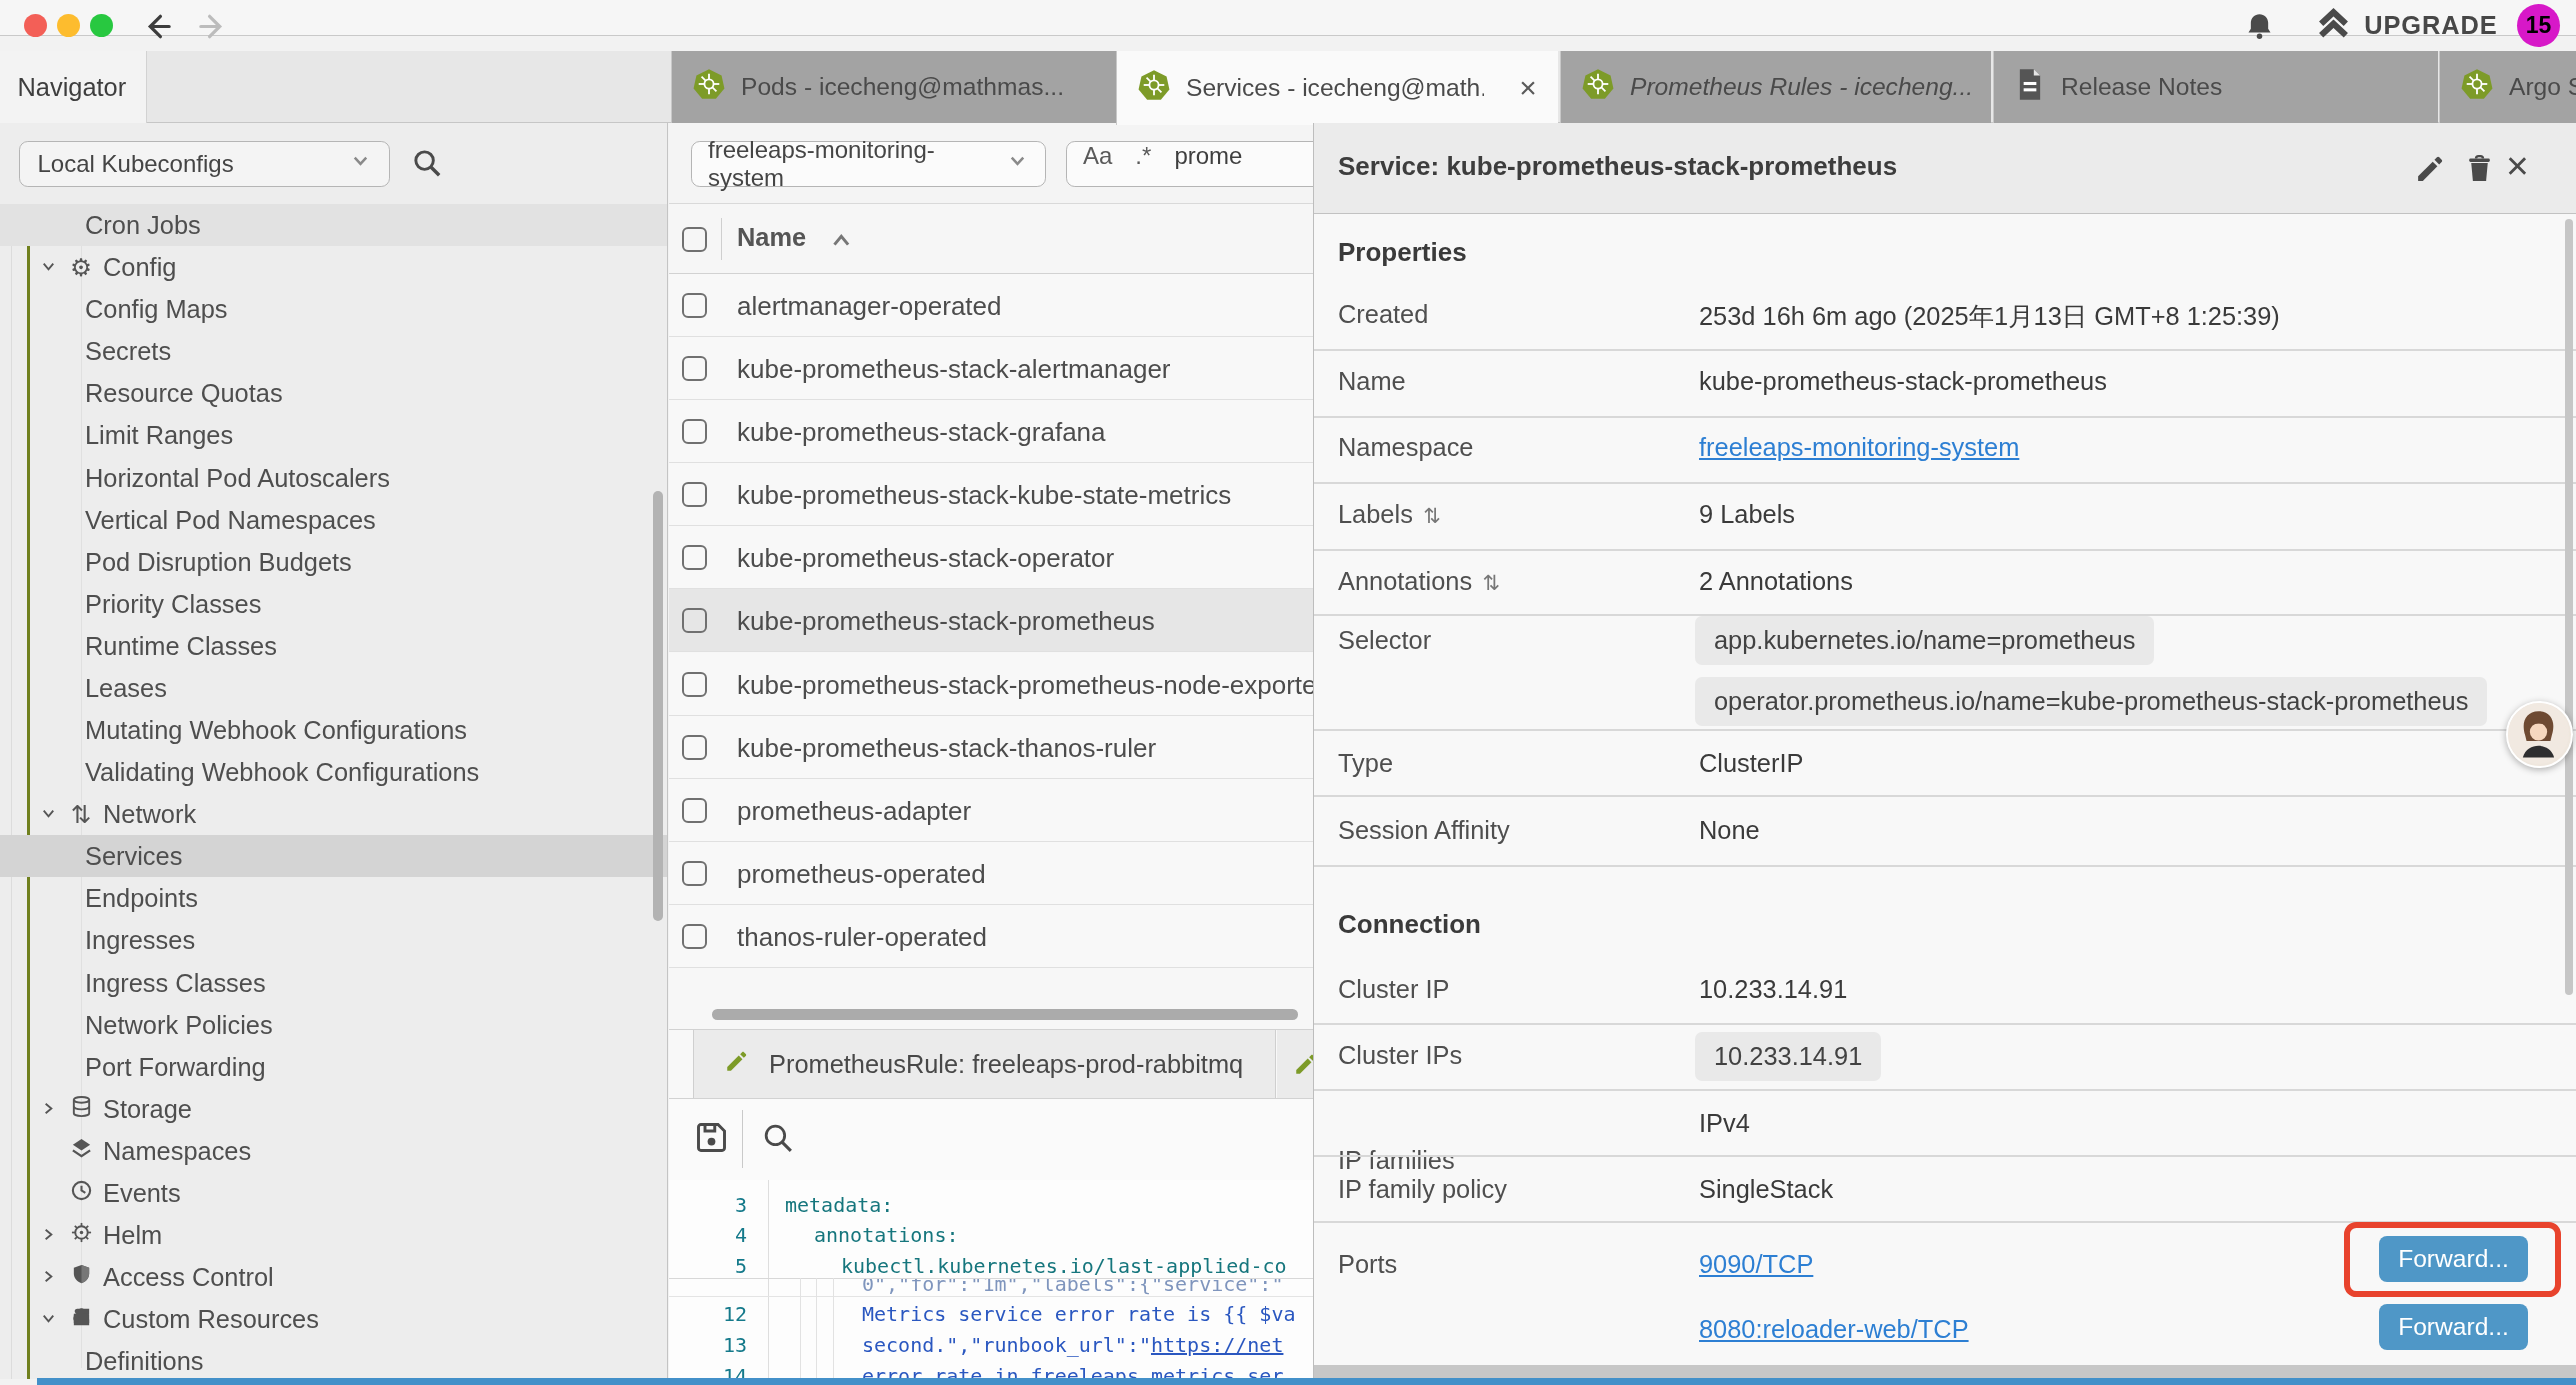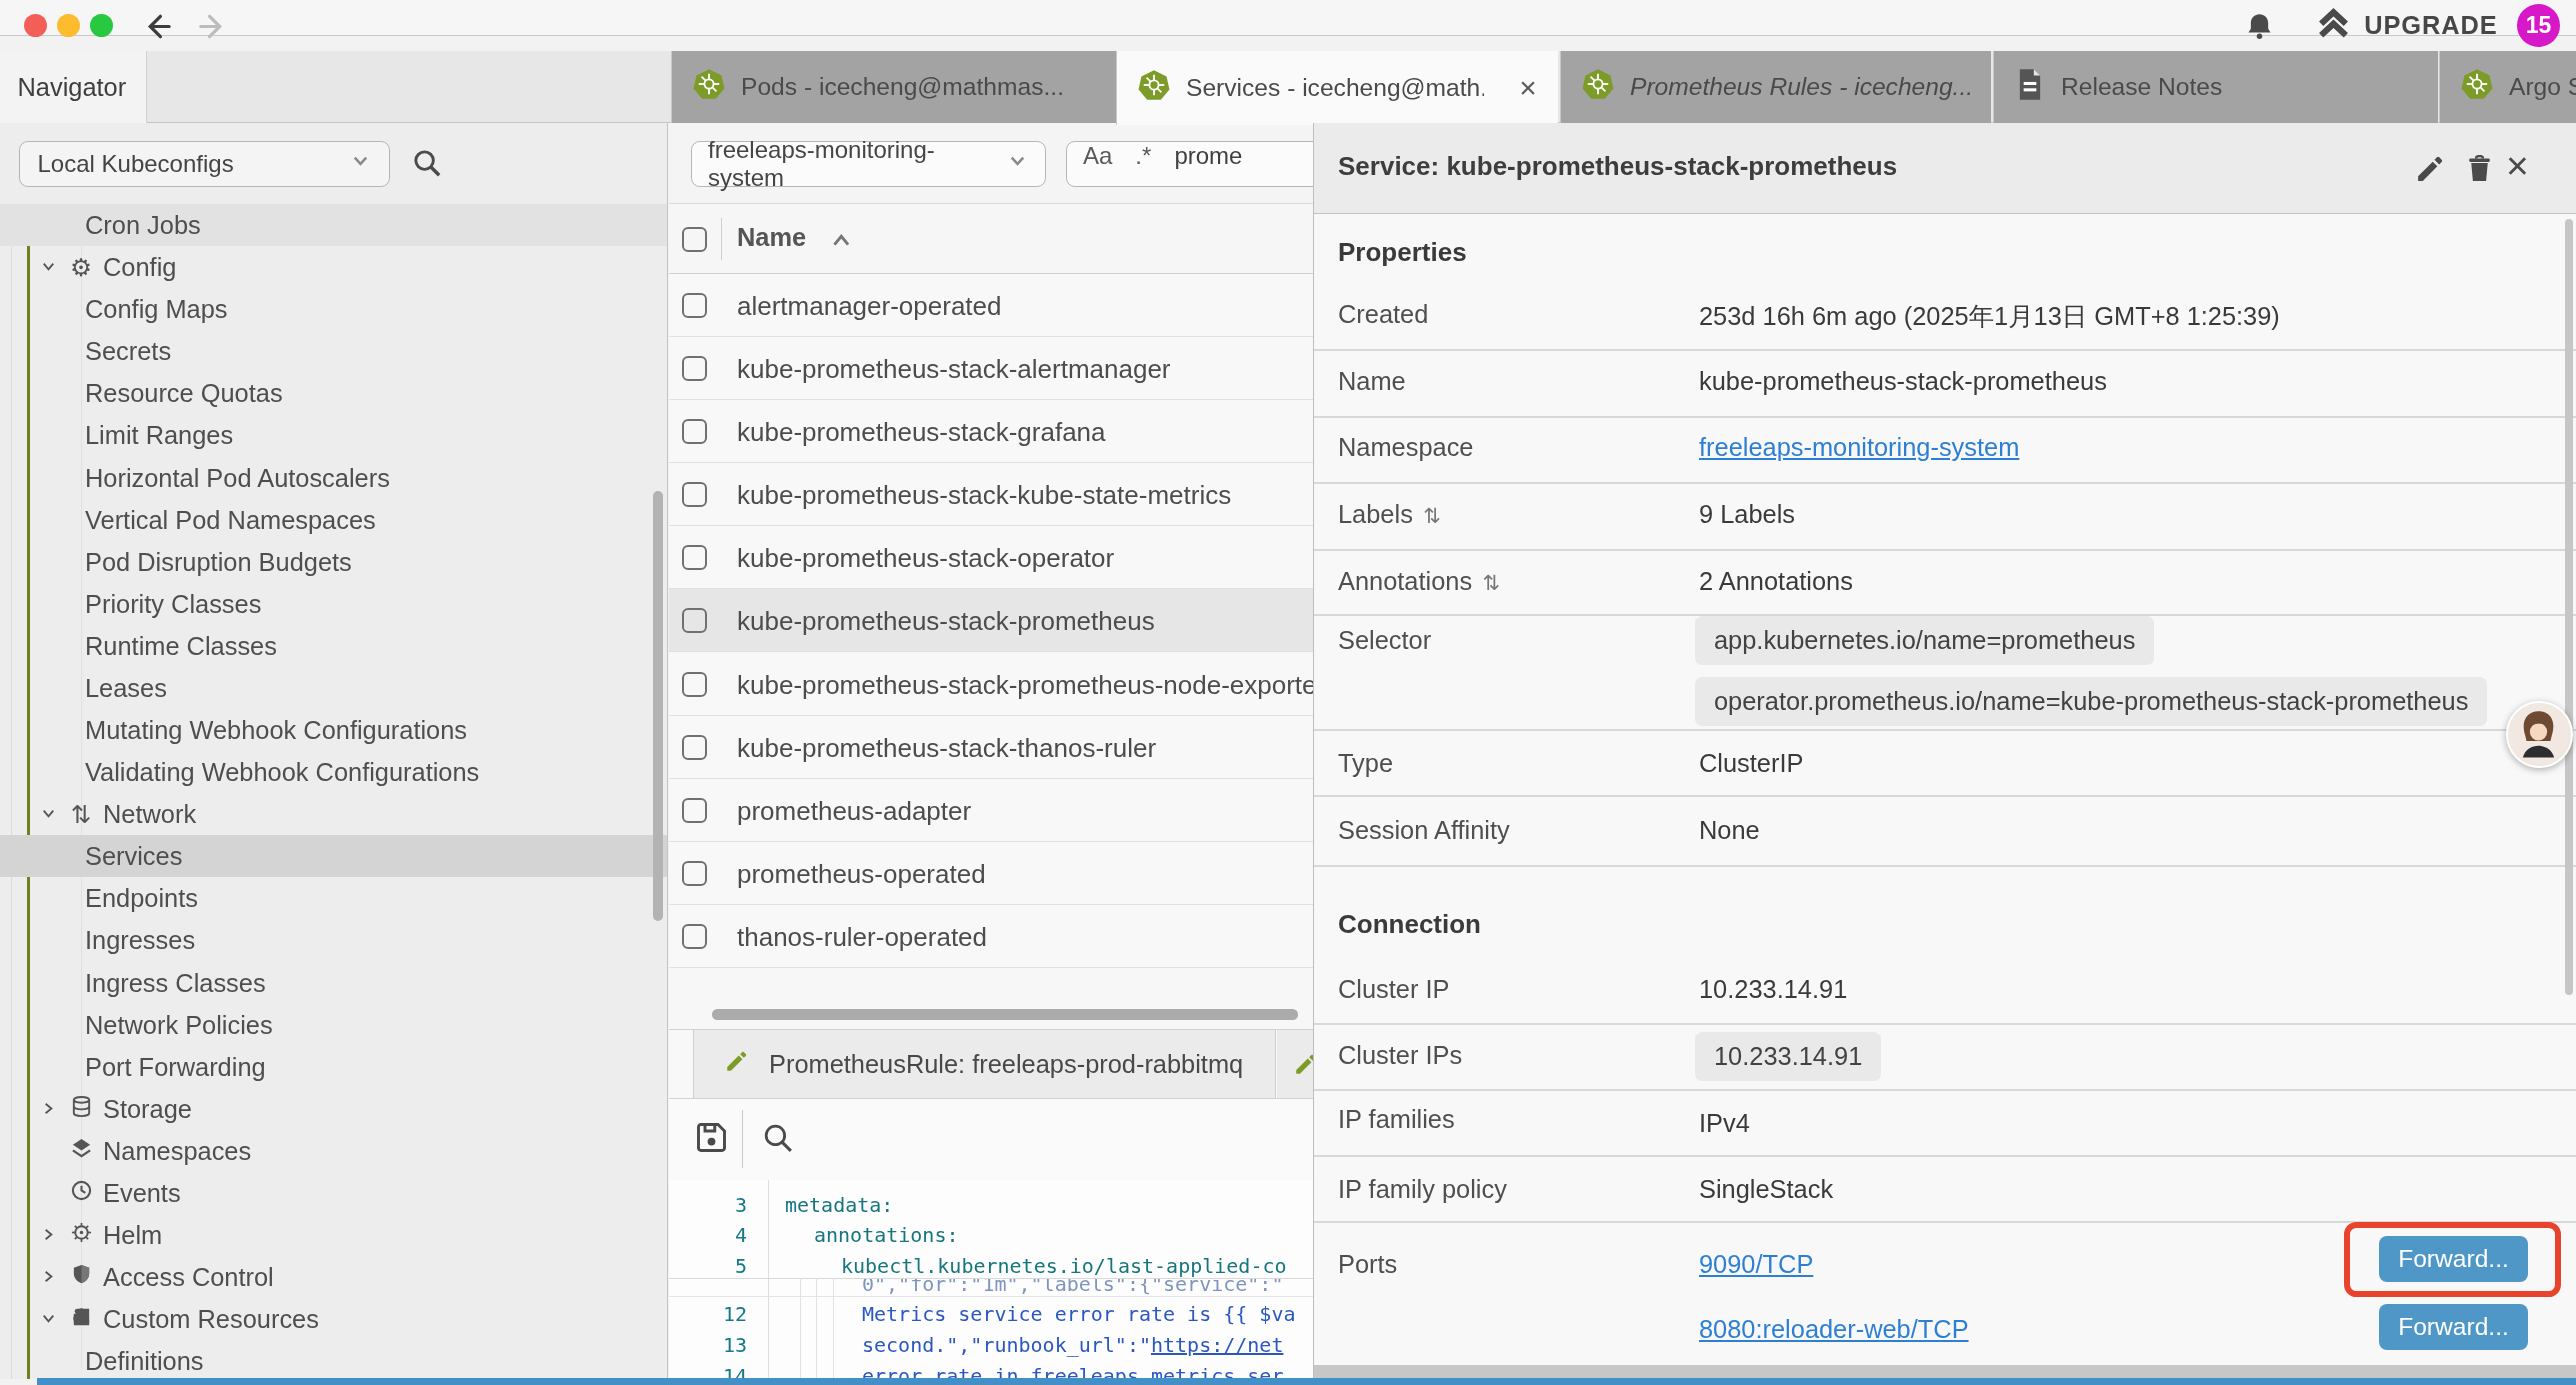--- a/index.html
+++ b/index.html
@@ -9,21 +9,21 @@
 
   
   #titlebar { position:absolute; left:0; top:0; width:2576px; height:36px; background:#f6f6f6; border-bottom:1.8px solid #c9c9c9; }
   .light { position:absolute; top:14px; width:23px; height:23px; border-radius:50%; }
   #light-close { left:24px; background:#f35f57; }
   #light-min   { left:57px; background:#fdbc2e; }
   #light-max   { left:90px; background:#28c840; }
   .nav-arrow { position:absolute; top:8.8px; }
   #upgrade { position:absolute; left:2315px; top:7px; display:flex; align-items:center; gap:12.3px; height:37px; cursor:pointer; }
   #upgrade-label { font-size:25.4px; font-weight:600; letter-spacing:0.9px; color:#474747; }
-  #notif-badge { position:absolute; left:2517px; top:4.4px; width:43px; height:43px; border-radius:50%; background:#d718c8; color:#ffffff; font-size:23px; font-weight:700; display:flex; align-items:center; justify-content:center; }
+  #notif-badge { position:absolute; left:2517px; top:4.4px; width:43px; height:43px; border-radius:50%; background:#d718c8; color:#000000; font-size:23px; font-weight:700; display:flex; align-items:center; justify-content:center; }
   #bell { position:absolute; left:2243px; top:9.6px; }
 
   
   #tabbar { position:absolute; left:0; top:51px; width:2576px; height:72px; background:#e7e7e7; border-bottom:1.8px solid #c6c6c6; }
   #navigator-tab { position:absolute; left:0; top:0; width:147px; height:72px; background:#f3f3f3; border-right:1.8px solid #d2d2d2; display:flex; align-items:center; padding-left:17.5px; font-size:25.4px; color:#3e3e3e; }
   .ktab { position:absolute; top:0; height:72px; background:#a3a3a3; border-left:1.8px solid #c8c8c8; display:flex; align-items:center; padding-left:21px; gap:16px; overflow:hidden; white-space:nowrap; font-size:24.6px; color:#4a4a4a; cursor:pointer; }
   .ktab.active { background:#fafafa; height:74px; z-index:2; }
   .ktab .tlabel { overflow:hidden; }
   .ktab .close { margin-left:12.3px; font-size:30px; color:#5a5a5a; padding:0 7px; }
   .italic { font-style:italic; }
@@ -621,21 +621,21 @@
     <span class="sec-title" style="top:786px;">Connection</span>
 
     <span class="plabel" style="top:852px;">Cluster IP</span>
     <span class="pvalue" style="top:852px;">10.233.14.91</span>
     <div class="psep" style="top:900px;"></div>
 
     <span class="plabel" style="top:918px;">Cluster IPs</span>
     <div class="badge" style="left:381px; top:909px;">10.233.14.91</div>
     <div class="psep" style="top:966px;"></div>
 
-    <span class="plabel" style="top:982px;text-align:center;">IP families</span>
+    <span class="plabel" style="top:1023px;text-align:center;">IP families</span>
     <span class="pvalue" style="top:986px;">IPv4</span>
     <div class="psep" style="top:1032px;"></div>
 
     <span class="plabel" style="top:1052px;">IP family policy</span>
     <span class="pvalue" style="top:1052px;">SingleStack</span>
     <div class="psep" style="top:1098px;"></div>
 
     <span class="plabel" style="top:1127px;">Ports</span>
     <span class="pvalue plink" style="top:1127px;">9090/TCP</span>
     <div class="fwd-btn" style="top:1113px;">Forward...</div>

